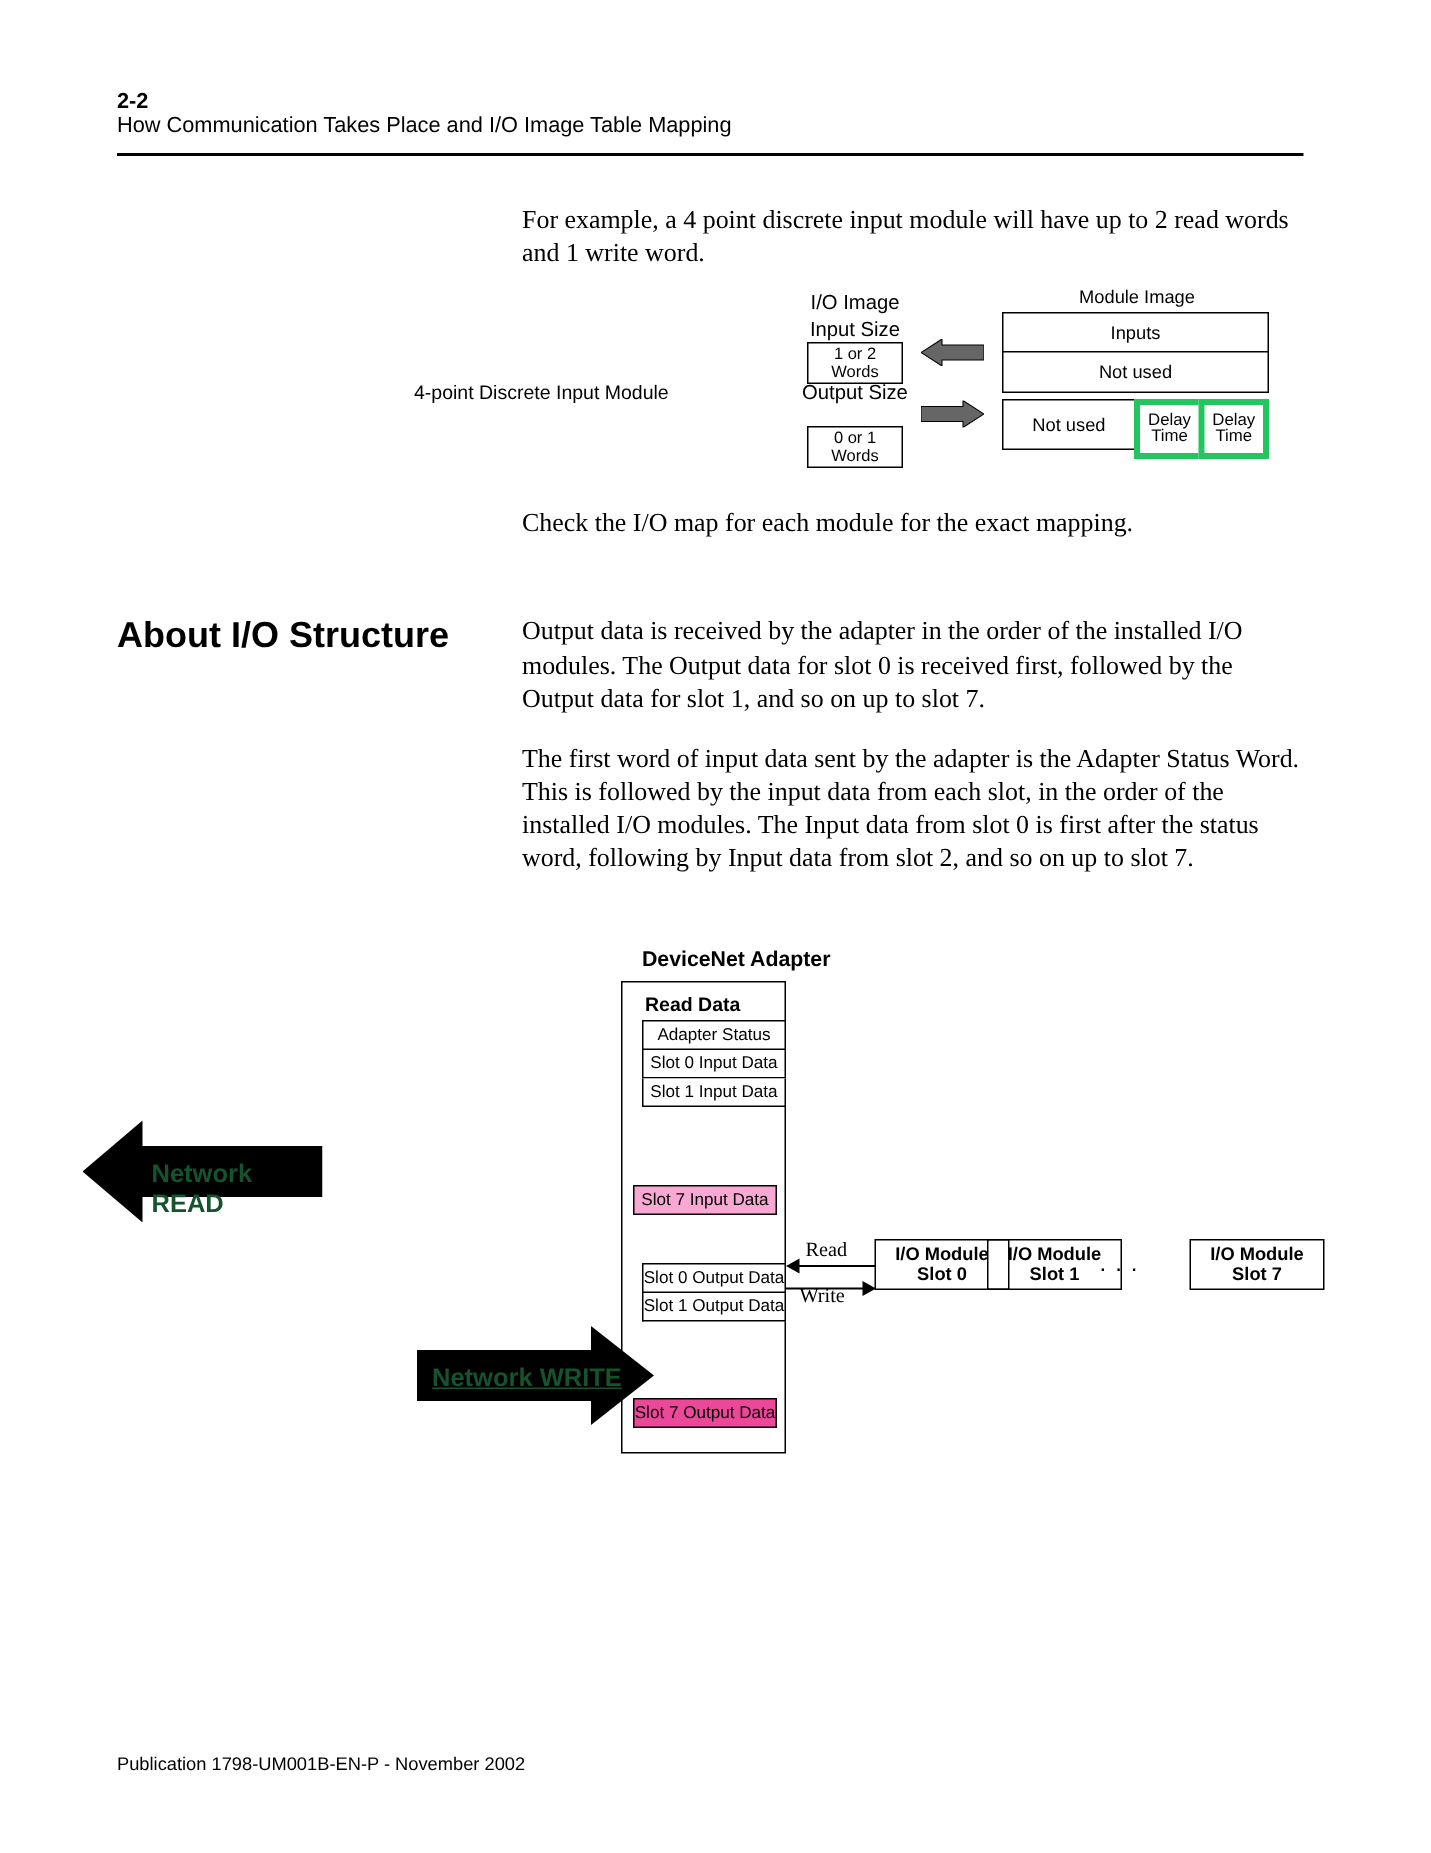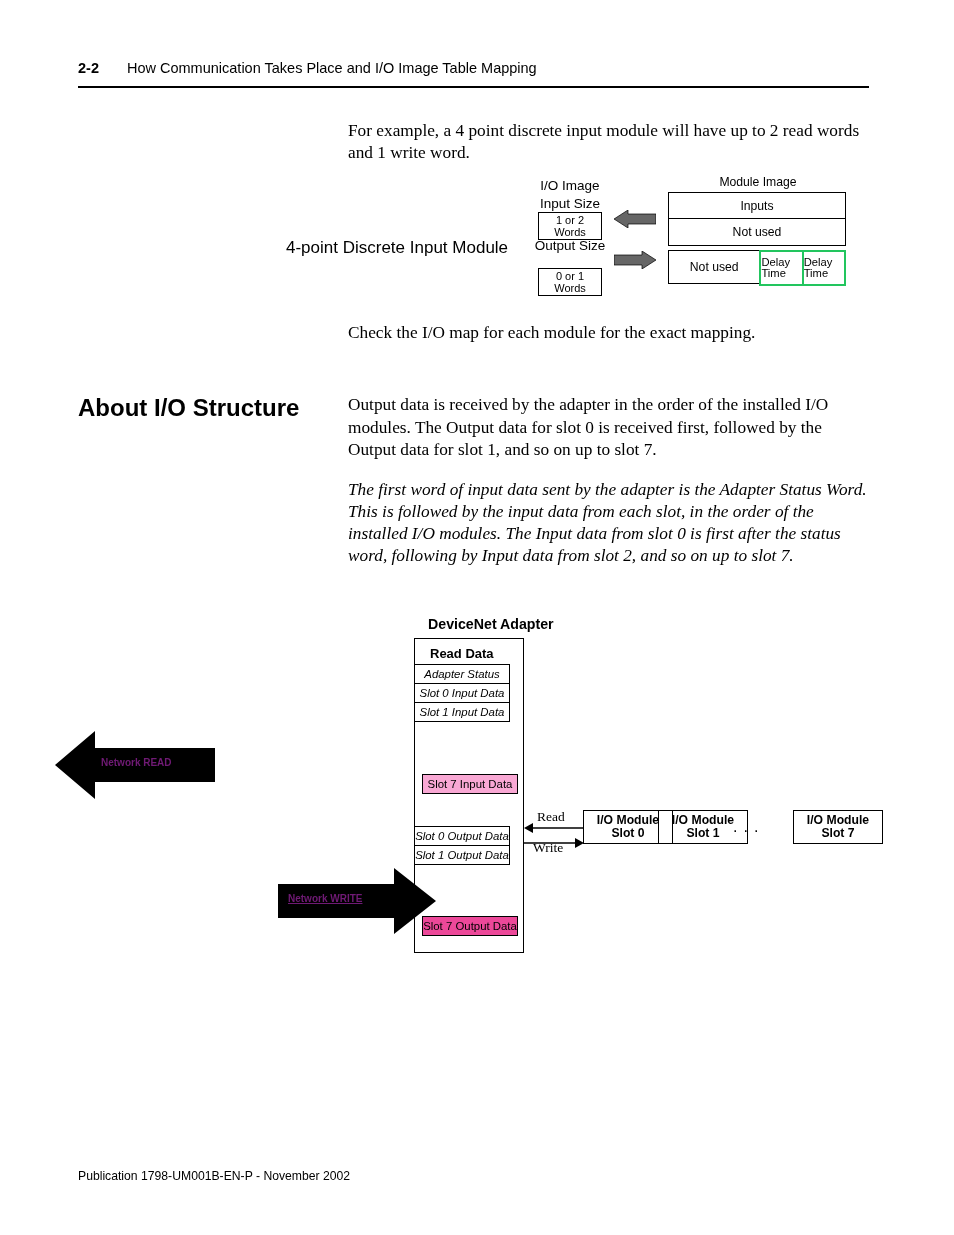--- a/index.html
+++ b/index.html
@@ -16,20 +16,21 @@
     padding: 60px 85px 50px 78px;
     font-family: Arial, Helvetica, sans-serif;
     position: relative;
   }
   
   .runhead {
     display: flex;
     align-items: baseline;
     font-size: 14.5px;
     margin-bottom: 10px;
+    flex-direction: column;
   }
   .runhead .pgnum { font-weight: bold; margin-right: 28px; }
   .runhead .pgtitle { font-family: Arial, sans-serif; }
   .rule {
     border-bottom: 2.2px solid #000;
     width: 100%;
     margin-bottom: 32px;
   }
   
   .serif { font-family: Georgia, 'Times New Roman', serif; font-size: 17.3px; line-height: 1.28; }
@@ -47,22 +48,22 @@
   .twocol .main { flex: 1; }
   
   .diag1 {
     position: relative;
     height: 120px;
     margin: 18px 0 12px 0;
   }
   .d1-module-label {
     position: absolute;
     top: 56px;
-    left: 208px;
-    font-size: 17px;
+    left: 198px;
+    font-size: 13px;
     font-family: Arial, sans-serif;
   }
   .d1-io-image {
     position: absolute; left: 456px; top: -4px;
     font-size: 13.5px; text-align: center; width: 72px;
   }
   .d1-input-size {
     position: absolute; left: 456px; top: 14px;
     font-size: 13.5px; text-align: center; width: 72px;
   }
@@ -105,24 +106,24 @@
   .d1-out-row {
     position: absolute; left: 590px; top: 68px;
     display: flex; width: 178px;
   }
   .d1-out-cell1 {
     border: 1px solid #000; border-right: none;
     width: 92px; height: 32px;
     font-size: 12.2px; display: flex; align-items: center; justify-content: center;
   }
   .d1-out-cell2, .d1-out-cell3 {
-    border: 2px solid #22c55e;
+    border: 4px solid #22c55e;
     width: 41px; height: 32px;
     font-size: 11.2px; display: flex; align-items: center; justify-content: center;
-    text-align: left; line-height: 1.05;
+    text-align: center; line-height: 1.05;
   }
   .d1-out-cell2 { border-right: none; }
   
   svg.block-arrow-sm { display: block; }
   
   .diag2-wrap {
     position: relative;
     height: 350px;
     margin-top: 35px;
   }
@@ -133,21 +134,21 @@
   .d2-adapter-box {
     position: absolute; left: 336px; top: 22px;
     border: 1px solid #000;
     width: 110px; height: 315px;
     box-sizing: border-box;
   }
   .d2-read-title {
     position: absolute; left: 352px; top: 30px;
     font-weight: bold; font-size: 13px;
   }
-  .d2-stack { position: absolute; left: 336px; font-size: 11.4px; font-style: italic; }
+  .d2-stack { position: absolute; left: 350px; font-size: 11.4px; }
   .d2-row {
     border: 1px solid #000; border-top: none;
     width: 94px; height: 18px;
     display: flex; align-items: center; justify-content: center;
     background: #fff;
   }
   .d2-row:first-child { border-top: 1px solid #000; }
   .d2-read-stack { top: 48px; }
   .d2-read-slot7 {
     position: absolute; left: 344px; top: 158px;
@@ -164,21 +165,21 @@
   }
   
   .d2-net-read {
     position: absolute; left: -23px; top: 115px;
   }
   .d2-net-write {
     position: absolute; left: 200px; top: 252px;
   }
   .arrow-label {
     position: absolute;
-    color: #701a75; font-weight: bold; font-size: 10px;
+    color: #14532d; font-weight: bold; font-size: 17px;
     pointer-events: none;
   }
   
   .d2-modbox {
     position: absolute;
     border: 1px solid #000;
     width: 90px; height: 34px;
     font-size: 12.2px; font-weight: bold;
     display: flex; align-items: center; justify-content: center;
     text-align: center; line-height: 1.1;
@@ -251,21 +252,21 @@
   <div class="serif bodycol">
     <p class="para2">Check the I/O map for each module for the exact mapping.</p>
   </div>
 
   <div class="twocol">
     <div class="side">
       <span>About I/O Structure</span>
     </div>
     <div class="main serif">
       <p class="para">Output data is received by the adapter in the order of the installed I/O modules. The Output data for slot 0 is received first, followed by the Output data for slot 1, and so on up to slot 7.</p>
-      <p class="para" style="margin-top:18px;font-style:italic;">The first word of input data sent by the adapter is the Adapter Status Word. This is followed by the input data from each slot, in the order of the installed I/O modules. The Input data from slot 0 is first after the status word, following by Input data from slot 2, and so on up to slot 7.</p>
+      <p class="para" style="margin-top:18px;">The first word of input data sent by the adapter is the Adapter Status Word. This is followed by the input data from each slot, in the order of the installed I/O modules. The Input data from slot 0 is first after the status word, following by Input data from slot 2, and so on up to slot 7.</p>
     </div>
   </div>
 
   <div class="diag2-wrap">
     <div class="d2-title">DeviceNet Adapter</div>
     <div class="d2-adapter-box"></div>
     <div class="d2-read-title">Read Data</div>
 
     <div class="d2-stack d2-read-stack">
       <div class="d2-row">Adapter Status</div>

